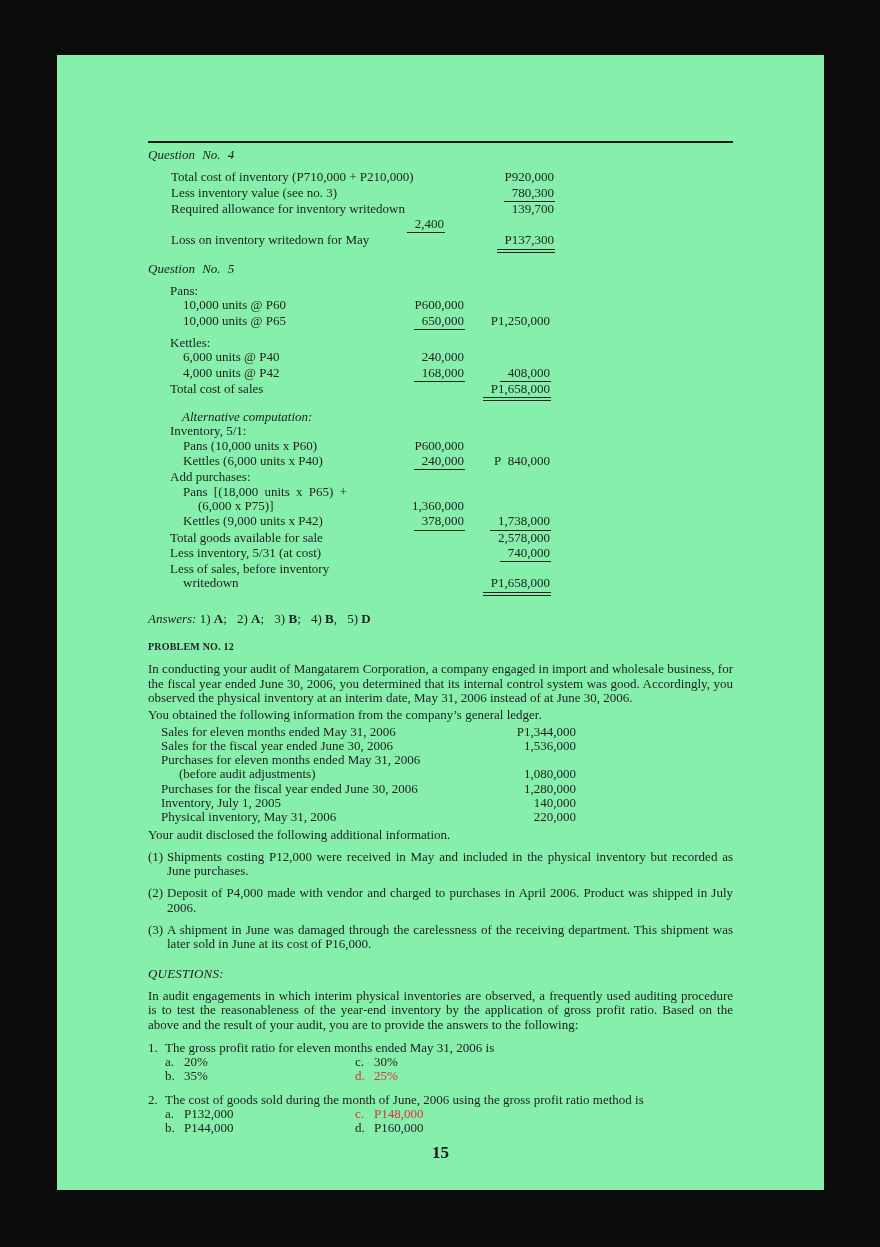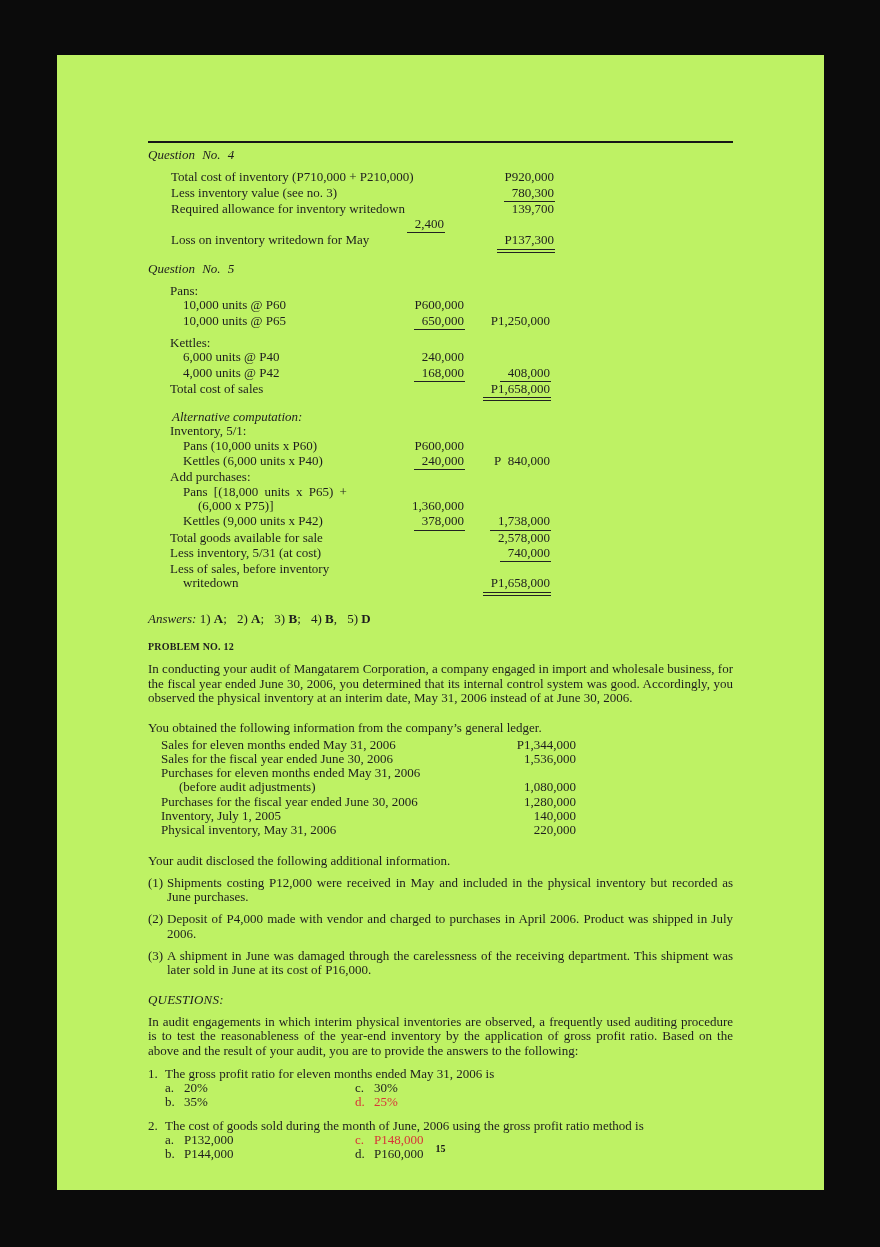--- a/index.html
+++ b/index.html
@@ -4,21 +4,21 @@
 <style>
   html,body{margin:0;padding:0;}
   body{
     width:880px;height:1247px;position:relative;
     background:#0b0b0b;
     font-family:"Liberation Serif", serif;
     -webkit-font-smoothing:antialiased;
   }
   .sheet{
     position:absolute;left:57px;top:55px;width:767px;height:1135px;
-    background:#bef264;color:#1e1e1e;
+    background:#86efac;color:#1e1e1e;
   }
   .content{
     position:absolute;left:91px;top:86px;width:585px;
     font-size:13px;line-height:14.3px;color:#1e1e1e;
   }
   .toprule{border-top:2.5px solid #171717;margin:0 0 5px 0;}
   .qhead{font-style:italic;word-spacing:4px;margin:2px 0 8px 0;}
   .it{font-style:italic;}
   .b{font-weight:bold;}
   .just{text-align:justify;}
@@ -33,28 +33,28 @@
   .t4 .row{display:grid;grid-template-columns:1fr 110px;}
   .t4 .amt{text-align:right;}
 
   
   .t3{margin-left:22px;width:381px;}
   .t3 .row{display:grid;grid-template-columns:200px 95px 86px;}
   .t3 .a1,.t3 .a2{text-align:right;}
   .ind1{padding-left:13px;}
   .ind2{padding-left:28px;}
   .gap6{height:6px;}
-  .althead{font-style:italic;margin:9px 0 0 24px;}
+  .althead{font-style:italic;margin:9px 0 0 34px;}
 
   .answers{margin-top:16px;}
   .ans-item{margin-right:7px;}
 
   .ptitle{font-weight:bold;margin-top:14px;font-size:10px;letter-spacing:0.2px;}
   .para{margin-top:8px;}
-  .para2{margin-top:16px;}
+  .para2{margin-top:3px;}
 
   
   .ledger{margin-left:13px;width:415px;margin-top:2px;}
   .ledger .row{display:grid;grid-template-columns:1fr 110px;}
   .ledger .amt{text-align:right;}
   .ledger .indent{padding-left:18px;}
 
   
   .note{display:flex;margin-top:8px;}
   .note .nnum{width:19px;flex:none;}
@@ -66,21 +66,21 @@
   .mcq{display:flex;margin-top:9px;}
   .mcq .qnum{width:17px;flex:none;}
   .mcq .qtext{flex:1;}
   .opts{margin-left:17px;display:grid;grid-template-columns:190px 1fr;}
   .opt{display:flex;}
   .opt .olet{width:19px;flex:none;}
   .red{color:#d93438;}
 
   .pagenum{
     position:absolute;left:0;width:767px;top:1088px;
-    text-align:center;font-weight:bold;font-size:10px;color:#161616;
+    text-align:center;font-weight:bold;font-size:17px;color:#161616;
   }
 </style>
 </head>
 <body>
 
 <div class="sheet">
   <div class="content">
 
     <div class="toprule"></div>
 

